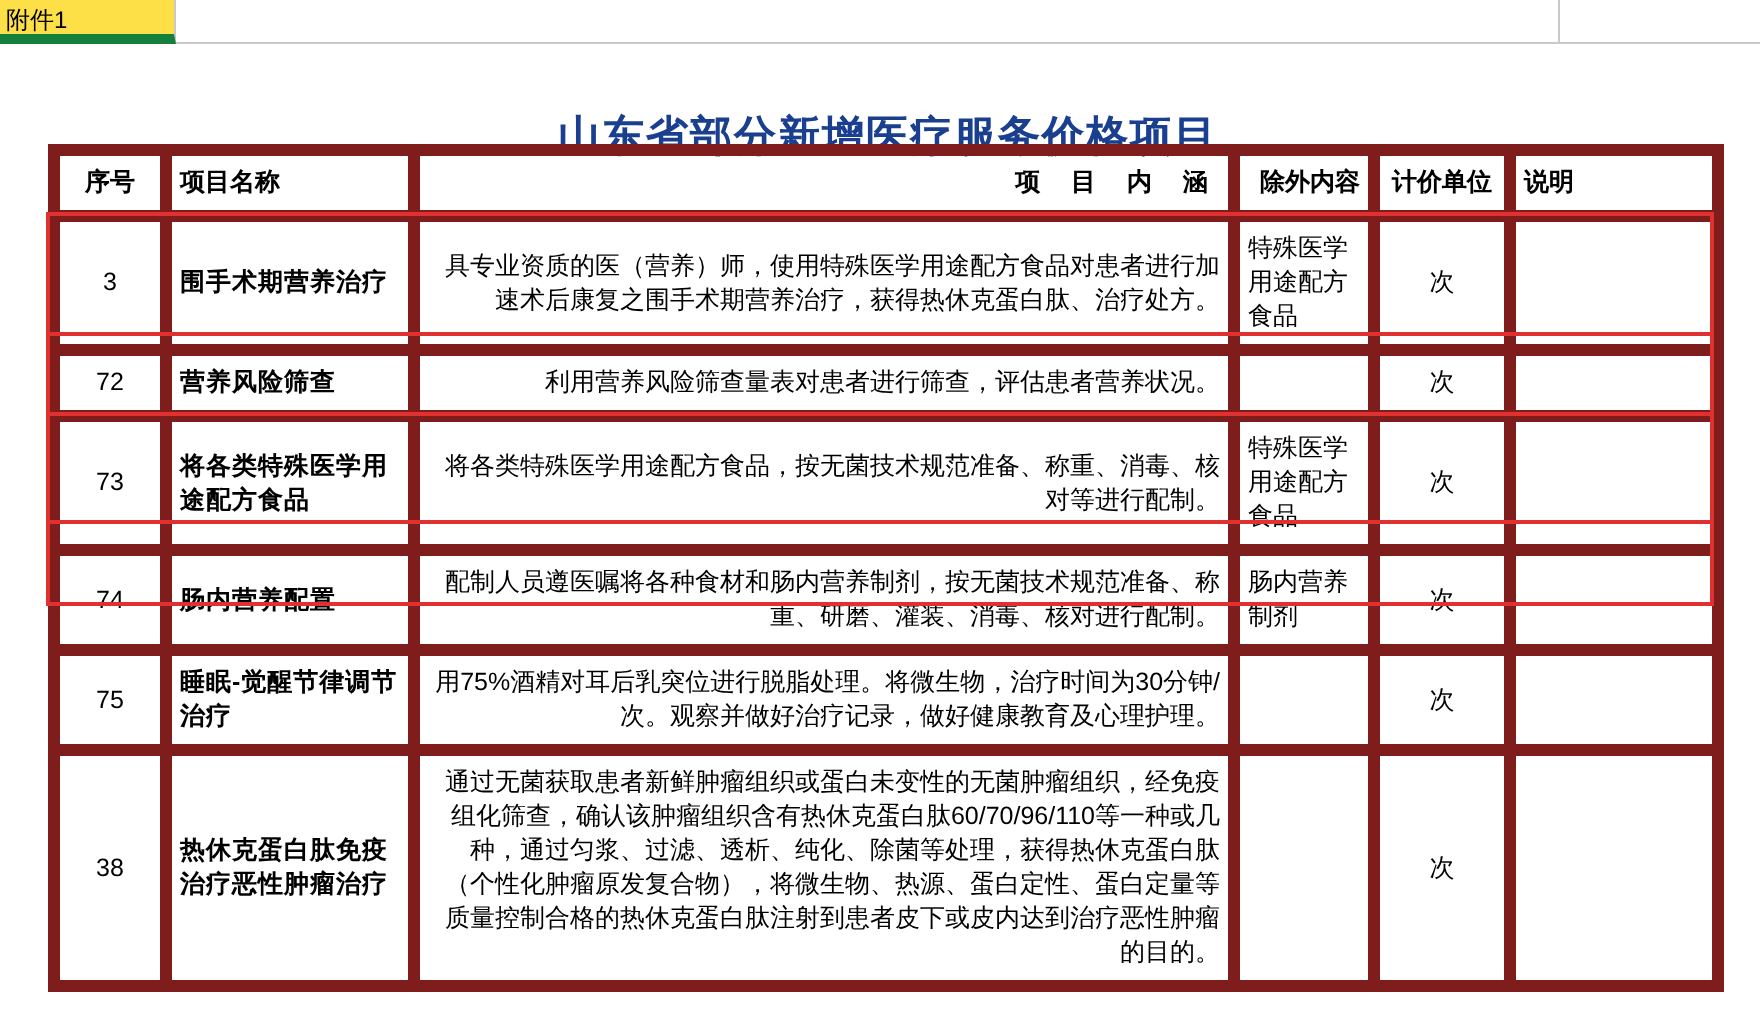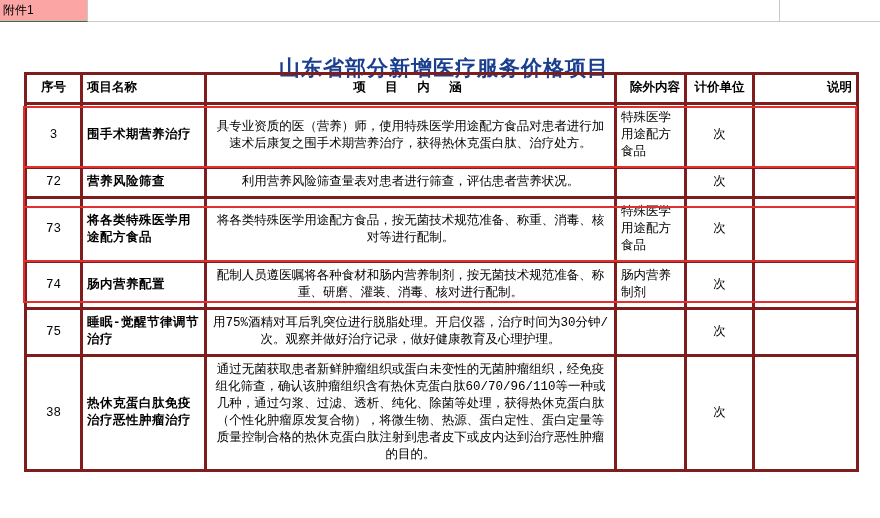--- a/index.html
+++ b/index.html
@@ -26,27 +26,27 @@
     left: 0;
     top: 0;
     width: 880px;
     height: 22px;
     display: flex;
     align-items: stretch;
   }
   .attach-cell {
     width: 88px;
     border-right: 1px solid #c9c9c9;
-    border-bottom: 1px solid #15803d;
+    border-bottom: 5px solid #15803d;
     font-size: 12px;
     line-height: 21px;
     padding-left: 3px;
     box-sizing: border-box;
     color: #000;
-    background: #fca5a5;
+    background: #fde047;
   }
   .attach-blank {
     flex: 1;
     border-bottom: 1px solid #c9c9c9;
     background: #fff;
   }
   .attach-blank2 {
     width: 100px;
     border-left: 1px solid #c9c9c9;
     border-bottom: 1px solid #c9c9c9;
@@ -69,37 +69,37 @@
 
   table.main {
     position: absolute;
     left: 24px;
     top: 72px;
     border-collapse: collapse;
     width: 832px;
     table-layout: fixed;
   }
   table.main td, table.main th {
-    border: 3px solid #7f1d1d;
+    border: 6px solid #7f1d1d;
     vertical-align: middle;
     font-size: 12.5px;
     line-height: 17px;
     padding: 5px 4px;
     box-sizing: border-box;
-    font-family: Liberation Mono, monospace;
+    font-family: Liberation Sans, sans-serif;
   }
   thead th {
-    text-align: right;
+    text-align: left;
     font-weight: bold;
     font-size: 13px;
     height: 28px;
   }
   .c-seq { width: 56px; text-align: center; }
   .c-name { width: 124px; text-align: left; font-weight: bold; }
-  .c-content { width: 410px; text-align: center; }
+  .c-content { width: 410px; text-align: right; }
   .c-excl { width: 70px; text-align: right; }
   .c-unit { width: 68px; text-align: center; }
   .c-note { width: 104px; }
 
   thead th.c-content { letter-spacing: 6px; }
 
   td.c-seq { font-size: 13px; }
   td.c-name { font-size: 13.5px; font-weight: bold; letter-spacing: 0.5px; }
   td.c-content { font-size: 12.5px; line-height: 18px; }
   td.c-excl { font-size: 12px; line-height: 17px; text-align: left; }
@@ -180,21 +180,21 @@
         <td class="c-seq">74</td>
         <td class="c-name">肠内营养配置</td>
         <td class="c-content">配制人员遵医嘱将各种食材和肠内营养制剂，按无菌技术规范准备、称重、研磨、灌装、消毒、核对进行配制。</td>
         <td class="c-excl">肠内营养制剂</td>
         <td class="c-unit">次</td>
         <td class="c-note"></td>
       </tr>
       <tr>
         <td class="c-seq">75</td>
         <td class="c-name">睡眠-觉醒节律调节治疗</td>
-        <td class="c-content">用75%酒精对耳后乳突位进行脱脂处理。开启仪器，治疗时间为30分钟/次。观察并做好治疗记录，做好健康教育及心理护理。</td>
+        <td class="c-content">用75%酒精对耳后乳突位进行脱脂处理。将微生物，治疗时间为30分钟/次。观察并做好治疗记录，做好健康教育及心理护理。</td>
         <td class="c-excl"></td>
         <td class="c-unit">次</td>
         <td class="c-note"></td>
       </tr>
       <tr>
         <td class="c-seq">38</td>
         <td class="c-name">热休克蛋白肽免疫治疗恶性肿瘤治疗</td>
         <td class="c-content">通过无菌获取患者新鲜肿瘤组织或蛋白未变性的无菌肿瘤组织，经免疫组化筛查，确认该肿瘤组织含有热休克蛋白肽60/70/96/110等一种或几种，通过匀浆、过滤、透析、纯化、除菌等处理，获得热休克蛋白肽（个性化肿瘤原发复合物），将微生物、热源、蛋白定性、蛋白定量等质量控制合格的热休克蛋白肽注射到患者皮下或皮内达到治疗恶性肿瘤的目的。</td>
         <td class="c-excl"></td>
         <td class="c-unit">次</td>

